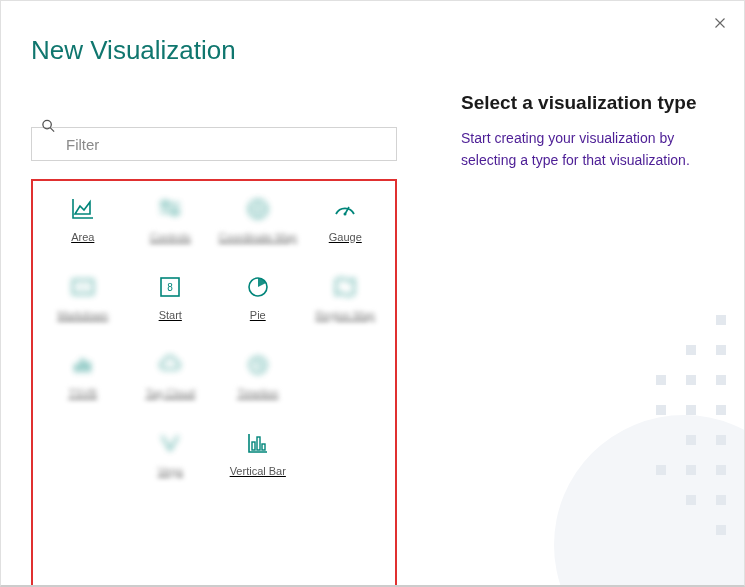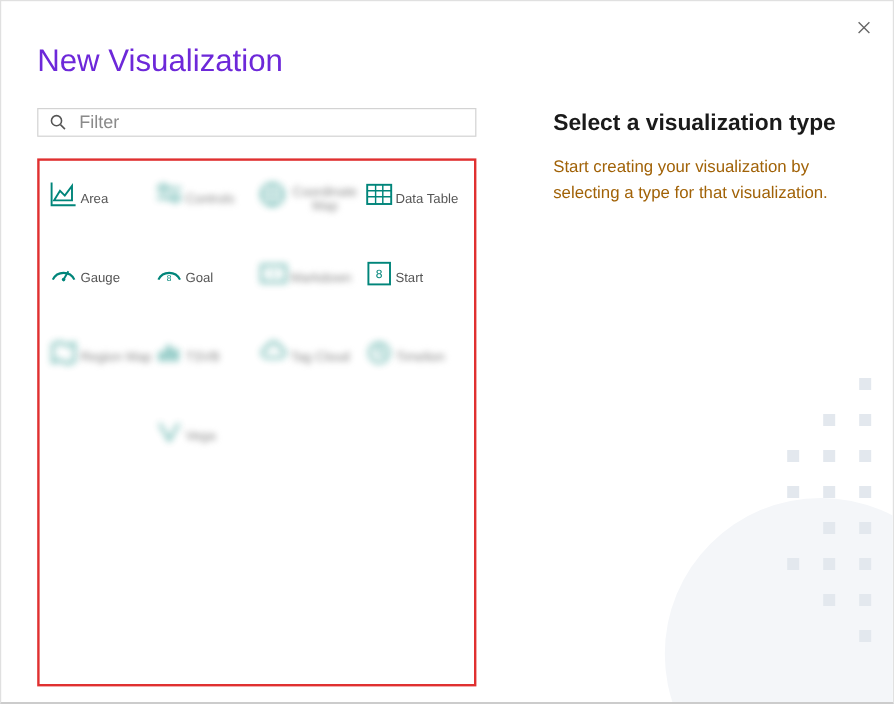--- a/index.html
+++ b/index.html
@@ -22,21 +22,21 @@
       cursor: pointer;
       color: #666;
       display: flex;
       align-items: center;
       justify-content: center;
     }
     .close-btn svg { width: 12px; height: 12px; }
     .title {
       font-size: 26px;
       font-weight: 400;
-      color: #6d28d9;
+      color: #0f766e;
       padding: 34px 0 0 30px;
     }
     .content {
       display: flex;
       padding: 24px 30px 0 30px;
     }
     .left-panel {
       width: 366px;
       flex-shrink: 0;
     }
@@ -47,43 +47,45 @@
     .search-icon {
       position: absolute;
       left: 10px;
       top: 50%;
       transform: translateY(-50%);
       color: #555;
     }
     .search-icon svg { width: 15px; height: 15px; display:block; }
     .search-input {
       width: 100%;
-      height: 24px;
+      height: 34px;
       border: 1px solid #d3d3d3;
       padding-left: 34px;
       font-size: 15px;
       color: #1d4ed8;
       outline: none;
+      margin-top: 37px;
     }
     .search-input::placeholder { color: #8a8a8a; }
     .grid-container {
       border: 2px solid #e03030;
       padding: 14px 6px 10px 6px;
       height: 440px;
     }
     .viz-grid {
       display: grid;
       grid-template-columns: repeat(4, 1fr);
       row-gap: 30px;
     }
     .viz-item {
       display: flex;
-      flex-direction: row;
+      flex-direction: column;
       align-items: center;
       cursor: pointer;
+      text-decoration: underline;
     }
     .viz-icon {
       width: 28px;
       height: 28px;
       display: flex;
       align-items: center;
       justify-content: center;
       color: #00857a;
       margin-bottom: 8px;
     }
@@ -100,21 +102,21 @@
       padding-top: 2px;
     }
     .help-title {
       font-size: 19px;
       font-weight: 600;
       color: #1a1a1a;
       margin-bottom: 14px;
     }
     .help-text {
       font-size: 14px;
-      color: #a16207;
+      color: #4c1d95;
       line-height: 1.55;
     }
     .decor {
       position: absolute;
       right: 0;
       bottom: 0;
       width: 200px;
       height: 300px;
       pointer-events: none;
     }
@@ -189,50 +191,32 @@
         <div class="viz-item blurred">
           <div class="viz-icon">
             <svg viewBox="0 0 26 26">
                 <circle cx="13" cy="13" r="9" stroke="currentColor" stroke-width="1.6" fill="none"></circle>
                 <path d="M4 13 H22 M13 4 V22" stroke="currentColor" stroke-width="1.2"></path>
               </svg>
           </div>
           <span class="viz-label">Coordinate Map</span>
         </div>
 
-        <div class="viz-item">
-          <div class="viz-icon">
-            <svg viewBox="0 0 26 26">
-                <rect x="3" y="5" width="20" height="16" stroke="currentColor" stroke-width="1.6" fill="none"></rect>
-                <path d="M3 10 H23 M3 15 H23 M10 5 V21 M16 5 V21" stroke="currentColor" stroke-width="1.2"></path>
-              </svg>
-          </div>
-          <span class="viz-label">Data Table</span>
-        </div>
 
         <div class="viz-item">
           <div class="viz-icon">
             <svg viewBox="0 0 26 26">
                 <path d="M4 18 A 10 10 0 0 1 22 18" stroke="currentColor" stroke-width="1.8" fill="none"></path>
                 <line x1="13" y1="18" x2="17" y2="11" stroke="currentColor" stroke-width="1.6"></line>
                 <circle cx="13" cy="18" r="1.5" fill="currentColor"></circle>
               </svg>
           </div>
           <span class="viz-label">Gauge</span>
         </div>
 
-        <div class="viz-item">
-          <div class="viz-icon">
-            <svg viewBox="0 0 26 26">
-                <path d="M4 18 A 10 10 0 0 1 22 18" stroke="currentColor" stroke-width="1.8" fill="none"></path>
-                <text x="13" y="19" font-size="7" text-anchor="middle" fill="currentColor">8</text>
-              </svg>
-          </div>
-          <span class="viz-label">Goal</span>
-        </div>
 
 
 
 
         <div class="viz-item blurred">
           <div class="viz-icon">
             <svg viewBox="0 0 26 26">
                 <rect x="3" y="6" width="20" height="14" stroke="currentColor" stroke-width="1.6" fill="none"></rect>
                 <text x="13" y="17" font-size="8" text-anchor="middle" fill="currentColor">T</text>
               </svg>
@@ -243,20 +227,29 @@
         <div class="viz-item">
           <div class="viz-icon">
             <svg viewBox="0 0 26 26">
                 <rect x="4" y="4" width="18" height="18" stroke="currentColor" stroke-width="1.6" fill="none"></rect>
                 <text x="13" y="17" font-size="10" text-anchor="middle" fill="currentColor">8</text>
               </svg>
           </div>
           <span class="viz-label">Start</span>
         </div>
 
+        <div class="viz-item">
+          <div class="viz-icon">
+            <svg viewBox="0 0 26 26">
+                <circle cx="13" cy="13" r="9" stroke="currentColor" stroke-width="1.6" fill="none"></circle>
+                <path d="M13 13 L13 4 A9 9 0 0 1 21 9 Z" fill="currentColor" opacity="0.9"></path>
+              </svg>
+          </div>
+          <span class="viz-label">Pie</span>
+        </div>
 
         <div class="viz-item blurred">
           <div class="viz-icon">
             <svg viewBox="0 0 26 26">
                 <path d="M4 6 L10 4 L16 7 L22 5 V20 L16 22 L10 19 L4 21 Z" stroke="currentColor" stroke-width="1.6" fill="none"></path>
               </svg>
           </div>
           <span class="viz-label">Region Map</span>
         </div>
 
@@ -292,20 +285,31 @@
 
         <div class="viz-item blurred" style="grid-column: 2;">
           <div class="viz-icon">
             <svg viewBox="0 0 26 26">
                 <path d="M5 6 L13 20 L21 6" stroke="currentColor" stroke-width="1.6" fill="none"></path>
               </svg>
           </div>
           <span class="viz-label">Vega</span>
         </div>
 
+        <div class="viz-item">
+          <div class="viz-icon">
+            <svg viewBox="0 0 26 26">
+                <path d="M4 4 V22 H22" stroke="currentColor" stroke-width="1.6" fill="none"></path>
+                <rect x="7" y="12" width="3" height="8" stroke="currentColor" stroke-width="1.4" fill="none"></rect>
+                <rect x="12" y="7" width="3" height="13" stroke="currentColor" stroke-width="1.4" fill="none"></rect>
+                <rect x="17" y="14" width="3" height="6" stroke="currentColor" stroke-width="1.4" fill="none"></rect>
+              </svg>
+          </div>
+          <span class="viz-label">Vertical Bar</span>
+        </div>
 
       </div>
     </div>
   </div>
 
   <div class="right-panel">
     <h2 class="help-title">Select a visualization type</h2>
     <p class="help-text">Start creating your visualization by selecting a type for that visualization.</p>
   </div>
 </div>

